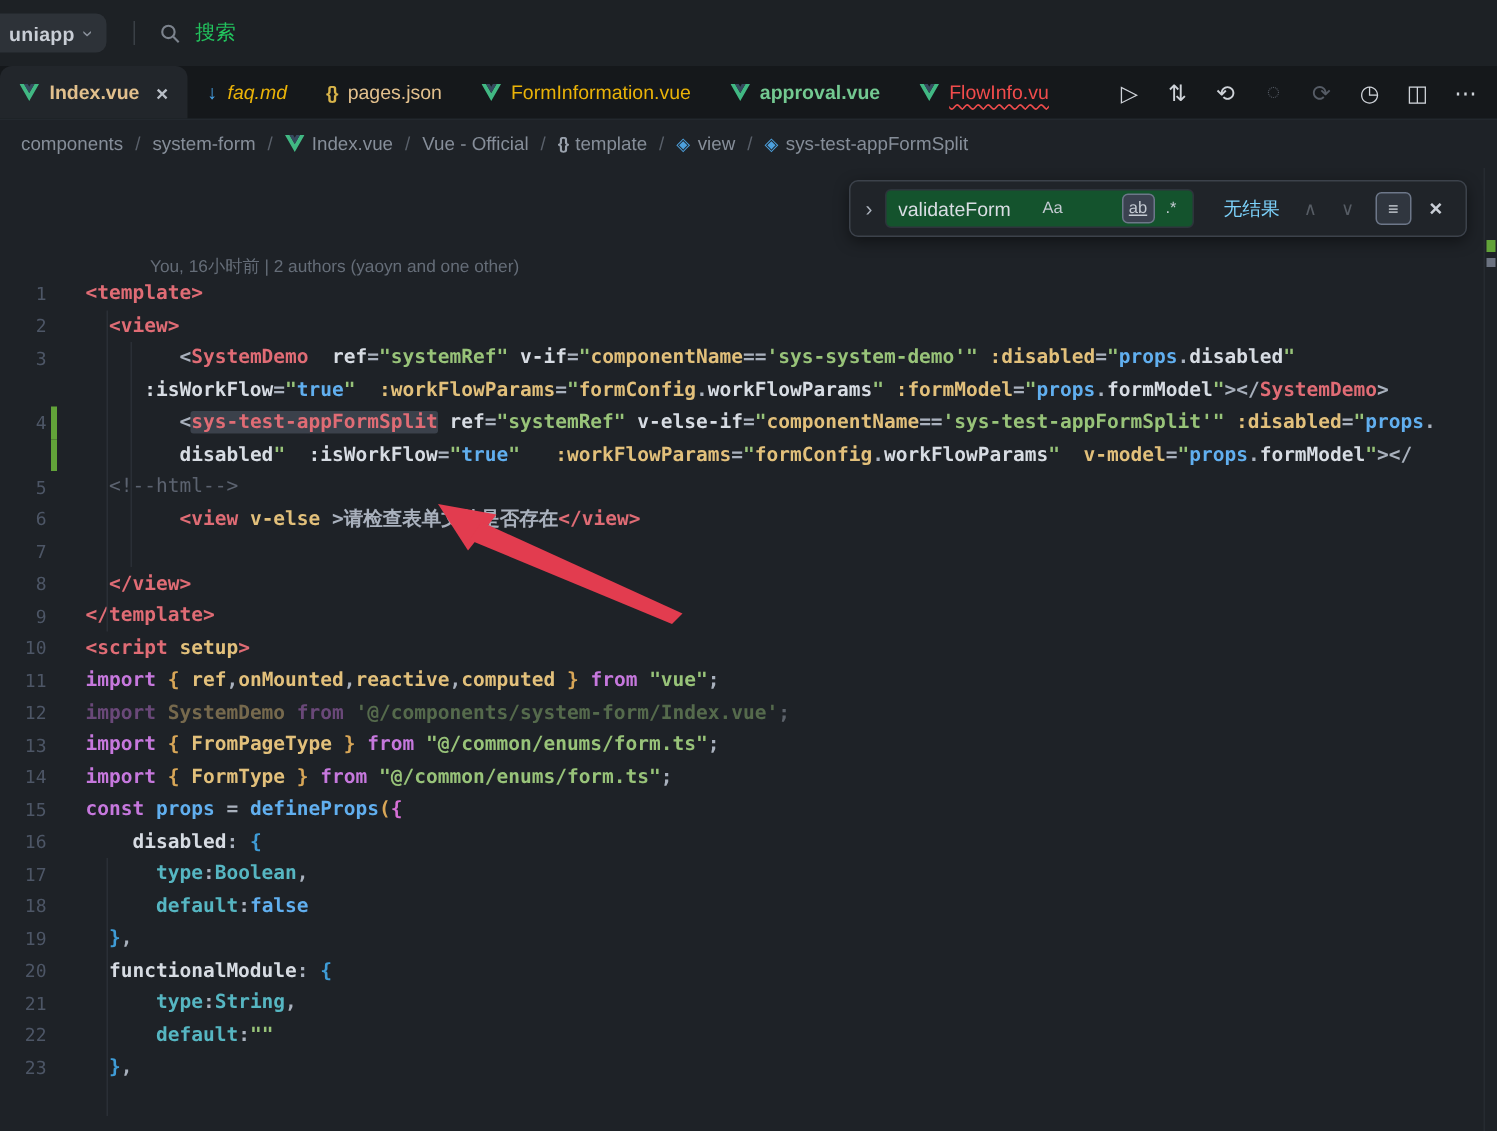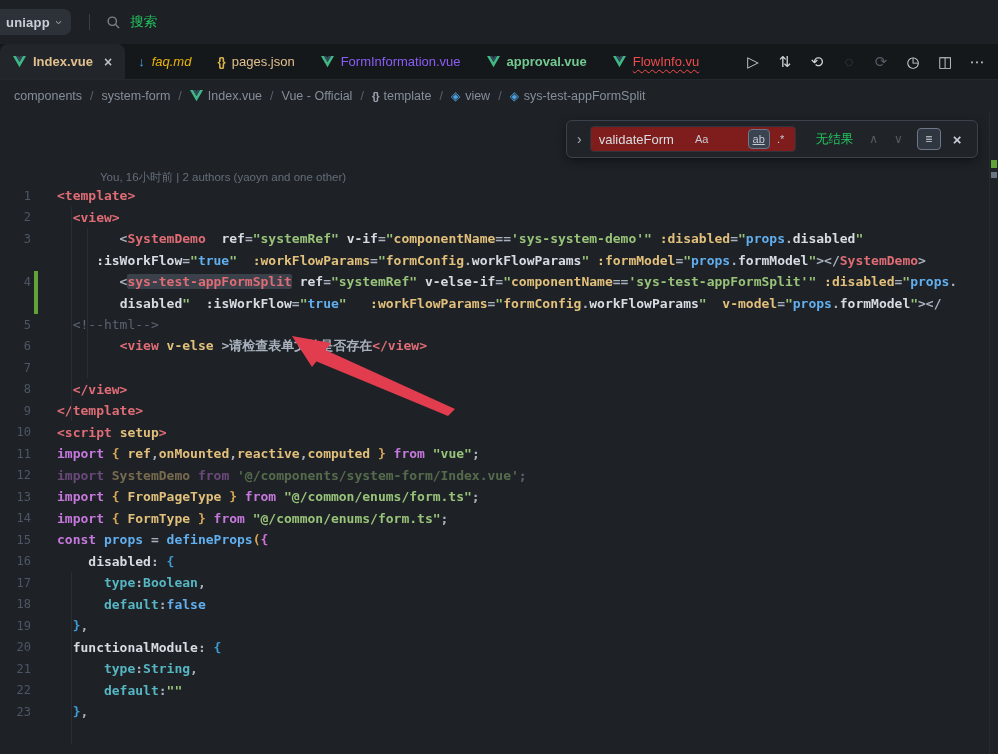--- a/index.html
+++ b/index.html
@@ -34,26 +34,26 @@
   .action.dim { color:#565c66; }
   
   .breadcrumb { position:absolute; left:0; top:80px; width:990px; height:32px; display:flex; align-items:center; padding-left:14px; font-size:12.5px; color:#868e99; background:#1e2227; }
   .bc-item { display:flex; align-items:center; gap:5px; white-space:nowrap; cursor:pointer; }
   .bc-sep { color:#5a616b; margin:0 8px; }
   .bc-braces { color:#9aa2ad; font-weight:bold; font-size:11px; letter-spacing:-1px; }
   .bc-sym { color:#4da0dd; font-size:12px; }
   
   .findw { position:absolute; left:566px; top:120px; width:412px; height:38px; background:#202429; border:1px solid #3c424b; border-radius:6px; box-shadow:0 3px 10px rgba(0,0,0,.45); display:flex; align-items:center; z-index:30; }
   .findw .expand { color:#aab1bb; font-size:14px; margin:0 8px 0 10px; cursor:pointer; }
-  .find-input-box { display:flex; align-items:center; background:#7f1d1d; border:1px solid #2e343c; border-radius:4px; height:26px; width:206px; padding:0 3px 0 8px; }
+  .find-input-box { display:flex; align-items:center; background:#14532d; border:1px solid #2e343c; border-radius:4px; height:26px; width:206px; padding:0 3px 0 8px; }
   .find-input { flex:1; min-width:20px; background:transparent; border:none; outline:none; color:#d9dde3; font-size:13px; font-family:"Liberation Sans",sans-serif; }
   .toggle { width:22px; height:20px; display:flex; align-items:center; justify-content:center; border-radius:4px; color:#c4cad2; font-size:11px; cursor:pointer; border:1px solid transparent; flex:none; }
   .toggle.word { text-decoration:underline; }
   .toggle.on { background:#3b4250; border-color:#6d7789;margin-left:35px; }
-  .find-results { color:#22c55e; font-size:12.5px; margin-left:20px; white-space:nowrap; }
+  .find-results { color:#7dd3fc; font-size:12.5px; margin-left:20px; white-space:nowrap; }
   .nav-arrow { color:#565c64; font-size:12px; margin-left:16px; cursor:pointer; }
   .sel-btn { width:24px; height:22px; margin-left:14px; border:1px solid #6d7789; border-radius:4px; background:#30363f; color:#cfd4da; font-size:12px; display:flex; align-items:center; justify-content:center; cursor:pointer; }
   .find-close { color:#c9ced6; font-size:15px; font-weight:bold; margin-left:12px; margin-right:10px; cursor:pointer; }
   
   .editor { position:absolute; left:0; top:112px; width:990px; height:642px; background:#1e2227; border-right:1px solid #262b31; }
   .blame-top { position:absolute; left:100px; top:58px; font-size:11.5px; color:#656d78; white-space:pre; }
   .coderows { position:absolute; left:0; top:73px; width:990px; }
   .crow { position:relative; height:21.5px; display:flex; align-items:center; white-space:pre; }
   .ln { width:31px; text-align:right; color:#4d5666; font-family:"DejaVu Sans Mono",monospace; font-size:12px; flex:none; }
   .modbar { position:absolute; left:34px; top:0; width:4px; height:21.5px; background:#62a339; }
@@ -115,21 +115,21 @@
         </div>
         <div class="tab">
           <span class="icon-json">{}</span>
           <span class="tlbl" style="color:#e2c08d;font-weight:normal">pages.json</span>
         </div>
         <div class="tab">
           <svg width="13" height="12" viewBox="0 0 24 22">
             <polygon points="0,0 12,20.8 24,0 18.4,0 12,11 5.6,0" fill="#41b883"></polygon>
             <polygon points="5.6,0 12,11 18.4,0 13.9,0 12,3.3 10.1,0" fill="#35495e"></polygon>
           </svg>
-          <span class="tlbl" style="color:#8b5cf6;font-weight:normal">FormInformation.vue</span>
+          <span class="tlbl" style="color:#eab308;font-weight:normal">FormInformation.vue</span>
         </div>
         <div class="tab">
           <svg width="13" height="12" viewBox="0 0 24 22">
             <polygon points="0,0 12,20.8 24,0 18.4,0 12,11 5.6,0" fill="#41b883"></polygon>
             <polygon points="5.6,0 12,11 18.4,0 13.9,0 12,3.3 10.1,0" fill="#35495e"></polygon>
           </svg>
           <span class="tlbl" style="color:#73c991;font-weight:bold">approval.vue</span>
         </div>
         <div class="tab">
           <svg width="13" height="12" viewBox="0 0 24 22">

